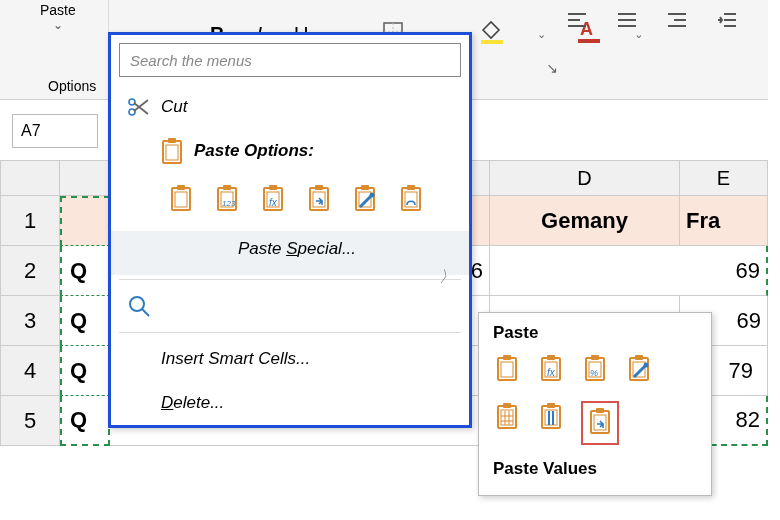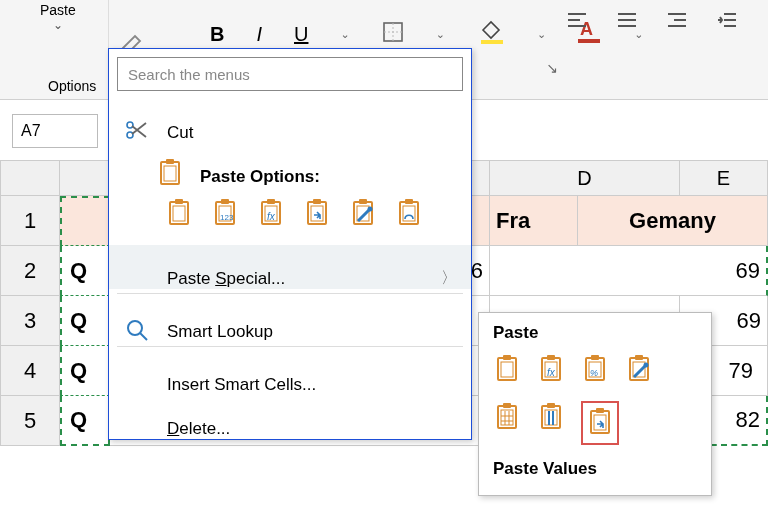--- a/index.html
+++ b/index.html
@@ -29,25 +29,25 @@
   .col-hdr { flex: 1; border: 1px solid #ccc; border-left: none; background: #f0f0f0; display: flex; align-items: center; justify-content: center; font-size: 20px; }
   .row { display: flex; height: 50px; }
   .row-hdr { width: 60px; border: 1px solid #ccc; border-top: none; background: #f0f0f0; display: flex; align-items: center; justify-content: center; font-size: 22px; }
   .cell { flex: 1; border: 1px solid #ccc; border-left: none; border-top: none; display: flex; align-items: center; justify-content: center; font-size: 22px; }
   .hdr-cell { background: #fbe6dc; font-weight: 700; font-size: 22px; }
   .selcol { border: 2px dashed #2a8f4a; border-top: none; border-bottom: 1px dashed #2a8f4a; justify-content: flex-start; padding-left: 8px; font-weight: 700; }
   .seltop { border-top: 2px dashed #2a8f4a; }
   .row:last-of-type .cell.lastrow { border-bottom: 2px dashed #2a8f4a; }
 
   
-  .ctx { position: absolute; left: 108px; top: 48px; width: 364px; background: #fff; border: 1px solid #1d4ed8; box-shadow: 2px 2px 6px rgba(0,0,0,0.2); }
+  .ctx { position: absolute; left: 108px; top: 32px; width: 364px; background: #fff; border: 3px solid #1d4ed8; box-shadow: 2px 2px 6px rgba(0,0,0,0.2); font-style: italic; }
   .ctx-search { margin: 8px; width: calc(100% - 16px); height: 34px; border: 1px solid #888; padding: 0 10px; font-size: 15px; color: #888; display: flex; align-items: center; }
-  .ctx-item { height: 44px; display: flex; align-items: flex-end; padding-left: 14px; gap: 16px; font-size: 17px; cursor: default; }
+  .ctx-item { height: 44px; display: flex; align-items: center; padding-left: 14px; gap: 8px; font-size: 17px; cursor: default; }
   .ctx-item .mi-icon { width: 28px; display: flex; justify-content: center; }
-  .ctx-item.hl { background: #eef2f4; }
+  .ctx-item.hl { background: #eef2f4; flex-direction: column; }
   .ctx-item .arrow { margin-left: auto; margin-right: 14px; color: #666; font-size: 16px; }
   .ctx-hdr { font-weight: 700; margin-left: 33px; }
   .ctx-sep { height: 1px; background: #ddd; margin: 4px 8px; }
   .paste-opts-row { display: flex; gap: 18px; padding: 10px 0 14px 56px; }
   .u { text-decoration: underline; }
 
   
   .sub { position: absolute; left: 478px; top: 312px; width: 234px; background: #fff; border: 1px solid #bbb; box-shadow: 2px 2px 6px rgba(0,0,0,0.2); padding: 10px 14px 6px 14px; }
   .sub-hdr { font-weight: 700; font-size: 17px; margin-bottom: 10px; }
   .sub-row { display: flex; gap: 16px; margin-bottom: 14px; }
@@ -199,22 +199,22 @@
     <div class="col-hdr" style="flex:0 0 50px"></div>
     <div class="col-hdr" style="flex:0 0 380px;border-left:none"></div>
     <div class="col-hdr" style="flex:0 0 190px">D</div>
     <div class="col-hdr" style="flex:1">E</div>
   </div>
 
   <div class="row">
     <div class="row-hdr">1</div>
     <div class="cell hdr-cell selcol seltop" style="flex:0 0 50px"></div>
     <div class="cell hdr-cell" style="flex:0 0 380px"></div>
+    <div class="cell hdr-cell" style="flex:0 0 190px">Gemany</div>
     <div class="cell hdr-cell" style="flex:1;justify-content:flex-start;padding-left:6px">Fra</div>
-    <div class="cell hdr-cell" style="flex:0 0 190px">Gemany</div>
   </div>
 
   <div class="row">
     <div class="row-hdr">2</div>
     <div class="cell selcol" style="flex:0 0 50px">Q</div>
     <div class="cell" style="flex:0 0 380px;justify-content:flex-end;padding-right:6px">6</div>
     <div class="cell lastrow" style="flex:1;justify-content:flex-end;padding-right:6px;border-right:2px dashed #2a8f4a">69</div>
   </div>
 
   <div class="row">
@@ -287,21 +287,20 @@
     <span>Paste <span class="u">S</span>pecial...</span>
     <span class="arrow">〉</span>
   </div>
   <div class="ctx-sep"></div>
   <div class="ctx-item">
     <span class="mi-icon">
           <svg width="24" height="24">
             <use href="#magnify"></use>
           </svg>
         </span>
-    <span>Smart Lookup</span>
   </div>
   <div class="ctx-sep"></div>
   <div class="ctx-item">
     <span class="mi-icon"></span>
     <span>Insert Smart Cells...</span>
   </div>
   <div class="ctx-item">
     <span class="mi-icon"></span>
     <span><span class="u">D</span>elete...</span>
   </div>

